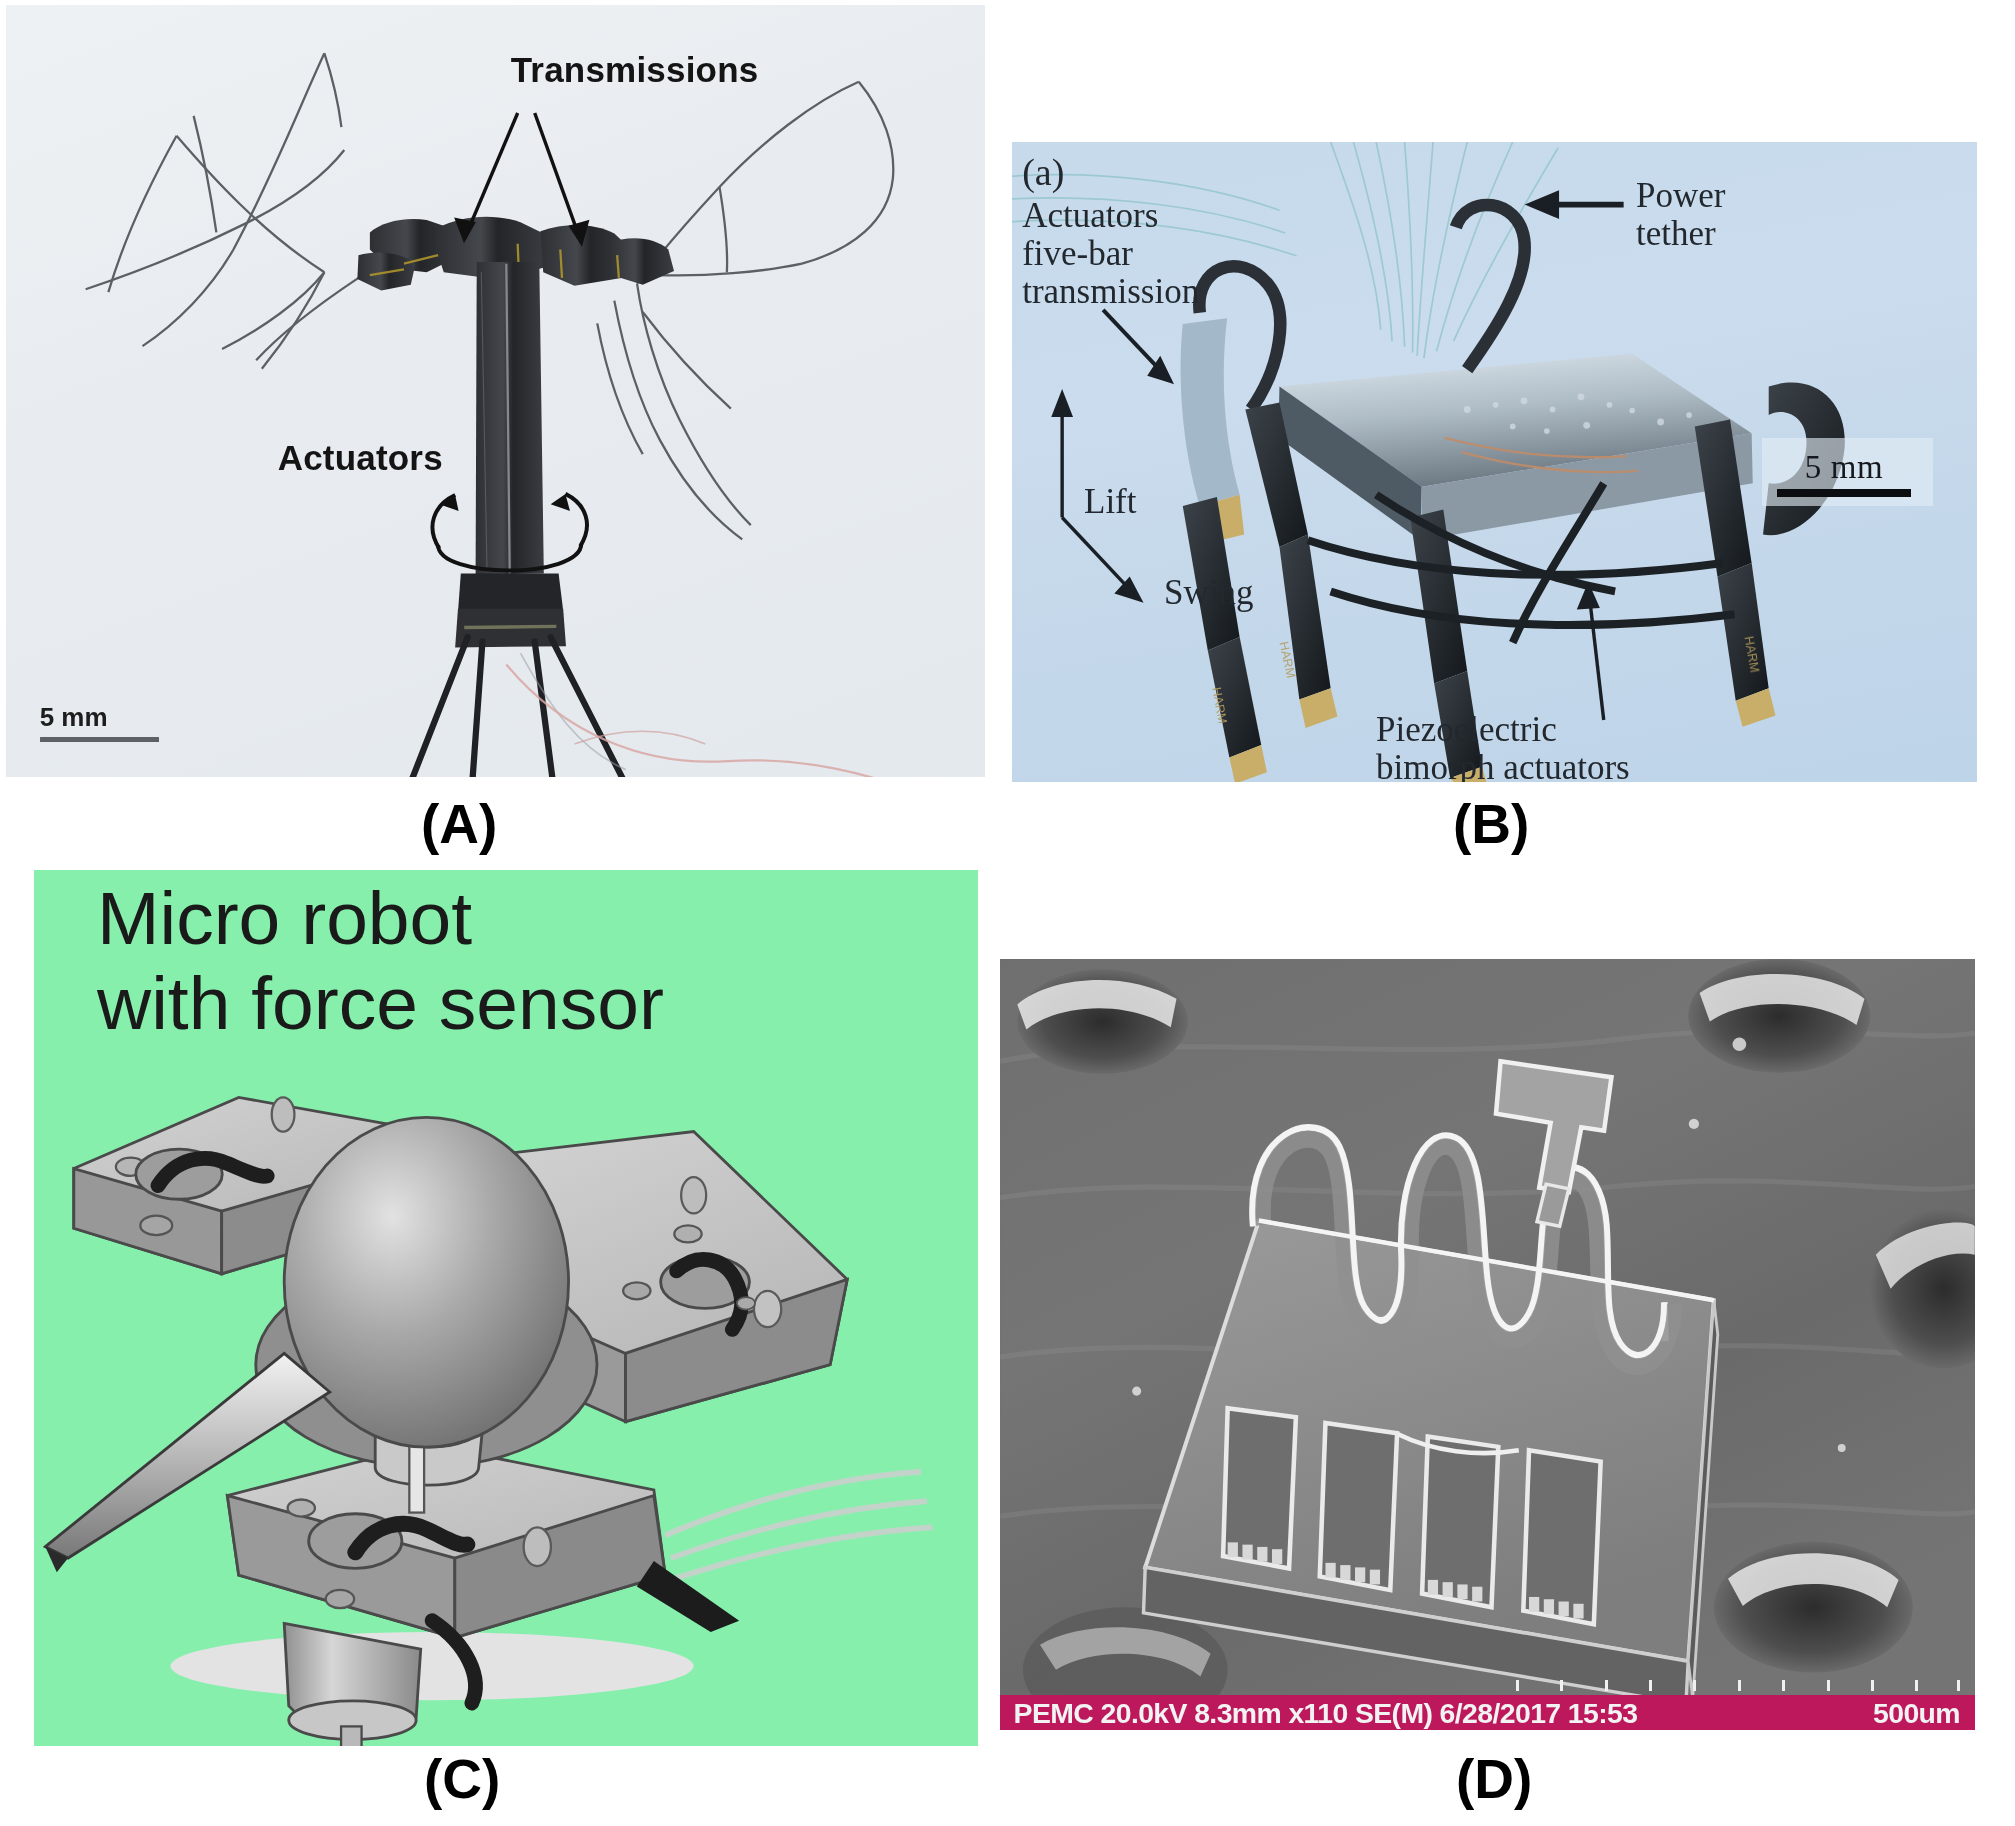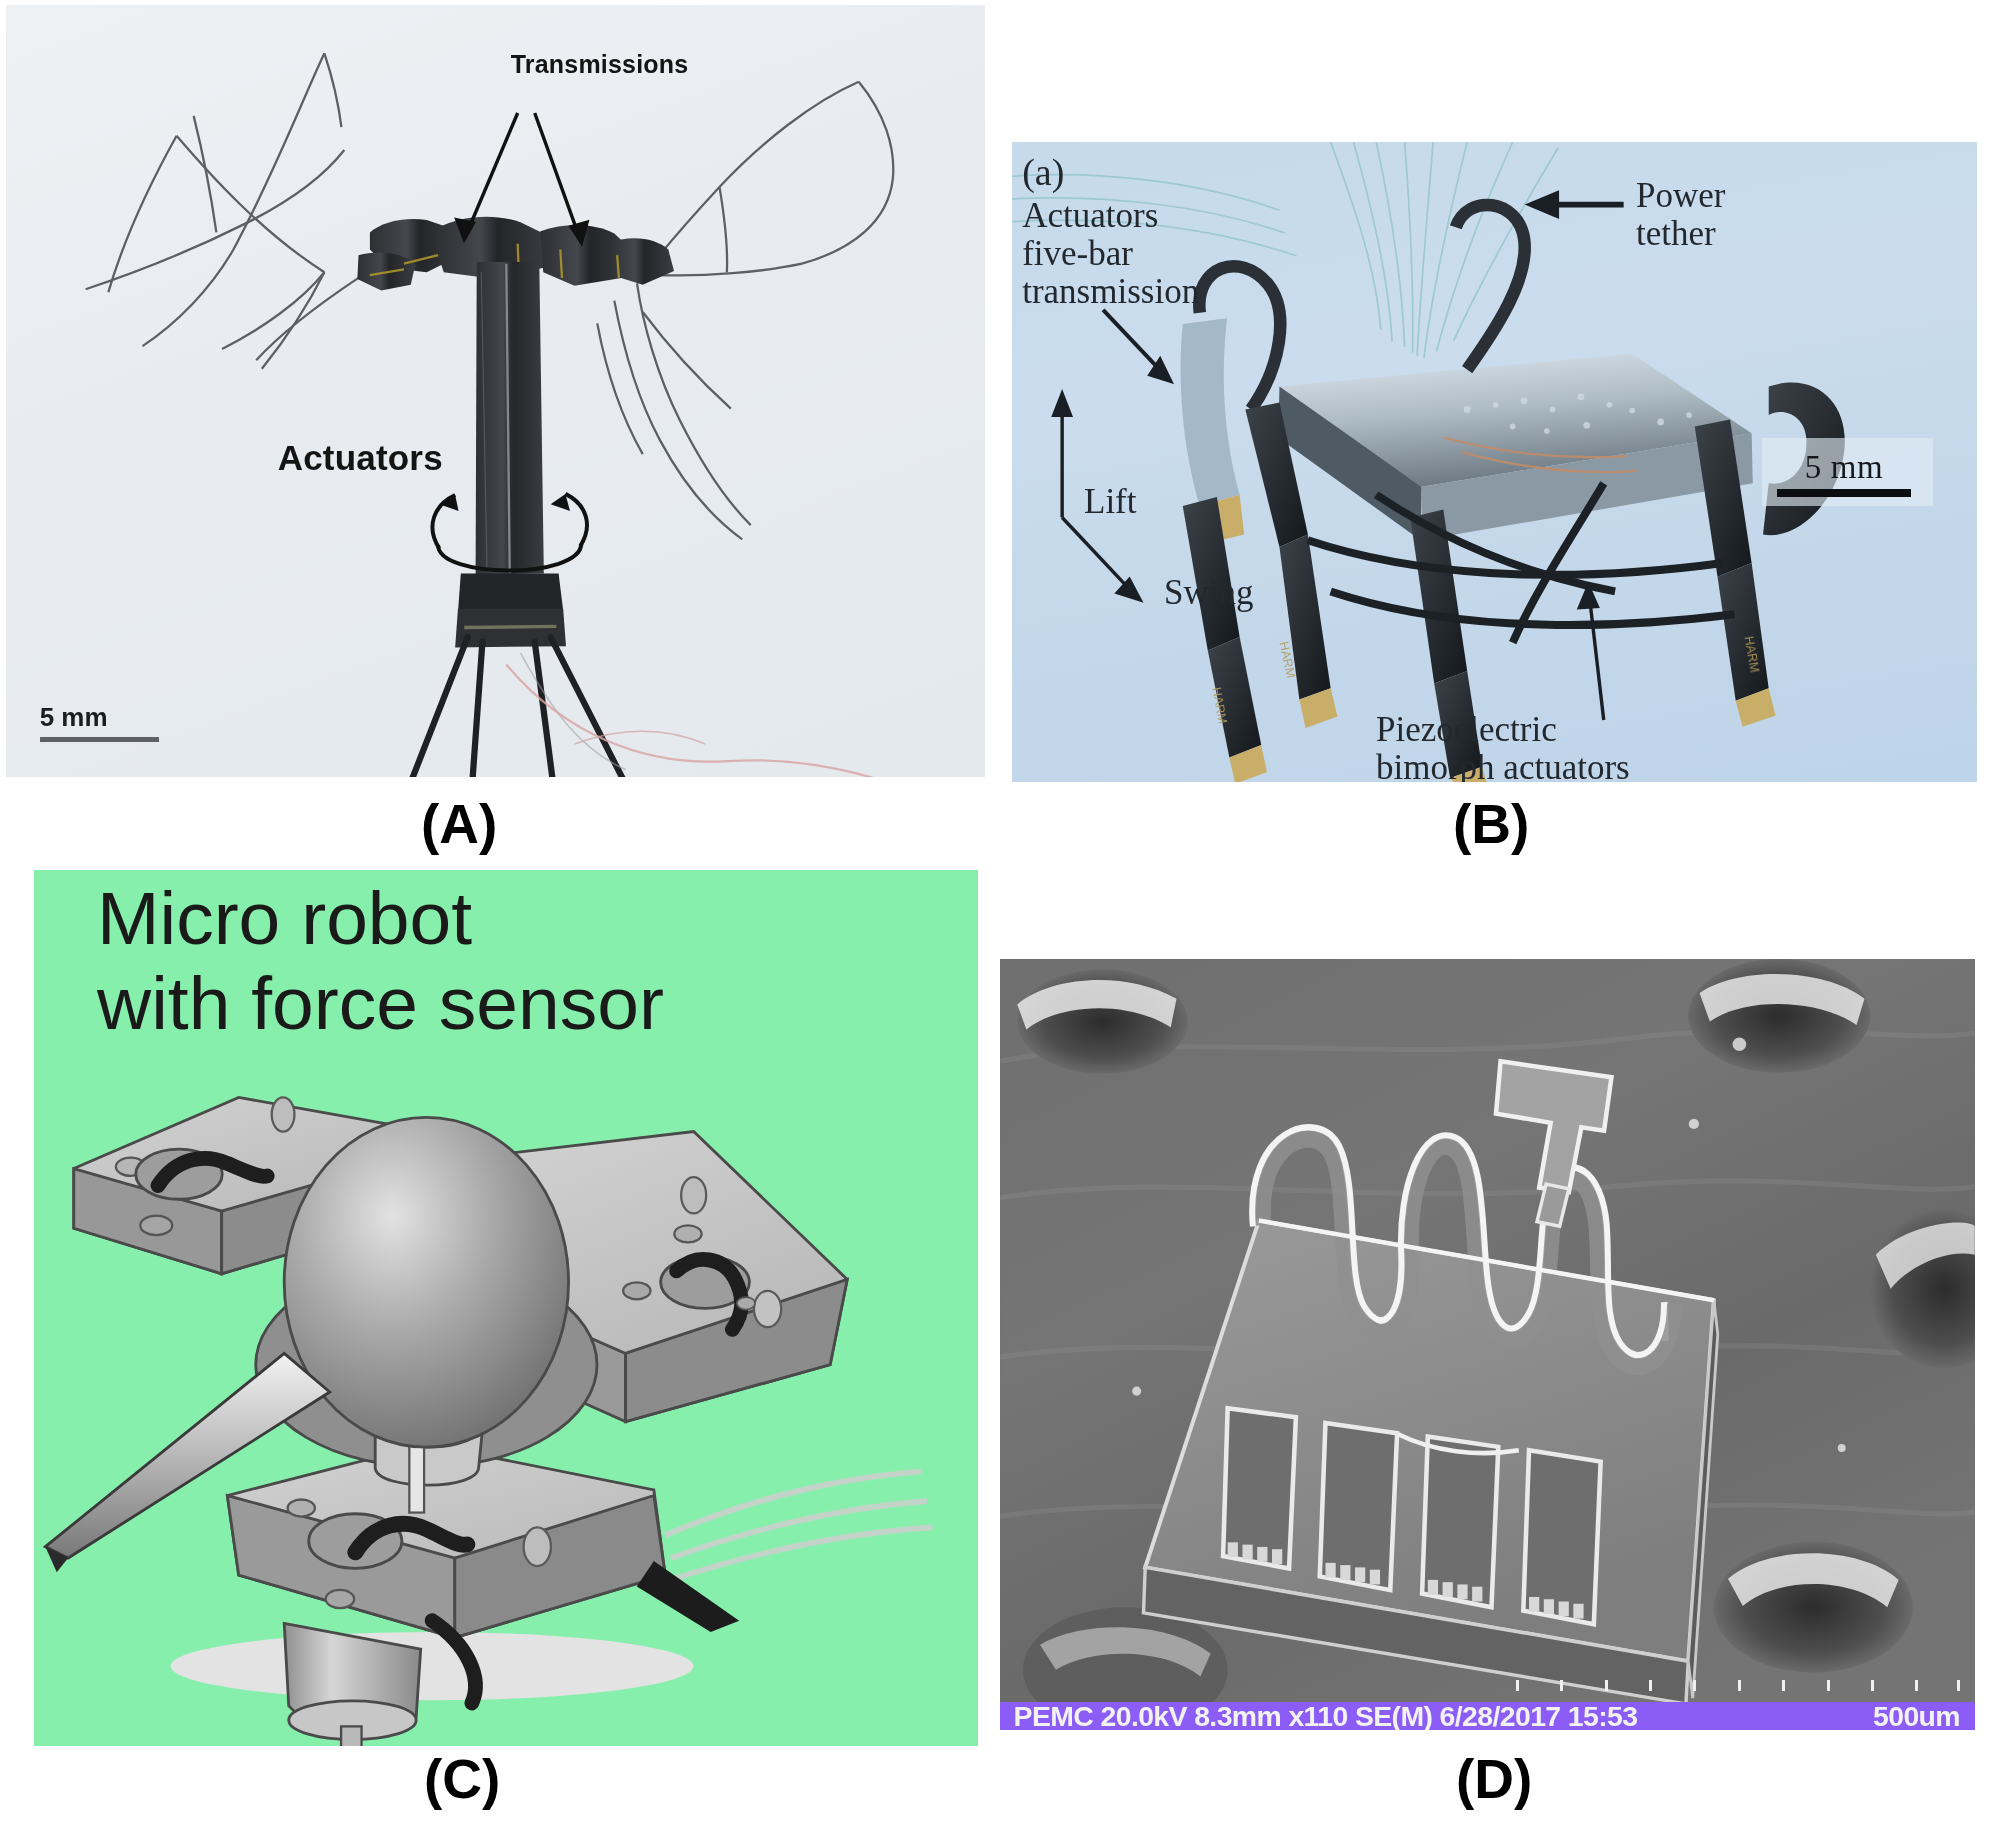--- a/index.html
+++ b/index.html
@@ -25,21 +25,21 @@
   .scaleB .bar{width:134px;height:7.4px;background:#0b0d10;margin-top:3.4px;}
   .scaleB-bg{position:absolute;left:750px;top:296px;width:171px;height:68px;background:rgba(226,236,246,.62);}
 
   
   #panel-c{left:34px;top:870px;width:944px;height:876px;background:#86efac;}
   #title-c{position:absolute;left:63px;top:5.7px;color:#1a1a1a;
     font:400 75px/1.14 "Liberation Sans",sans-serif;white-space:pre-line;}
 
   
   #panel-d{left:1000px;top:959px;width:975px;height:771px;background:#6d6d6d;}
-  #sem-bar{position:absolute;left:0;bottom:0;width:100%;height:28px;background:#8b5cf6;}
+  #sem-bar{position:absolute;left:0;bottom:0;width:100%;height:35px;background:#be185d;}
   #sem-bar .txt{position:absolute;left:13.6px;top:50%;transform:translateY(-50%);
     color:#f2f2f2;font:700 28.4px "Liberation Sans",sans-serif;letter-spacing:-0.6px;white-space:nowrap;}
   #sem-bar .scale{position:absolute;right:15px;top:50%;transform:translateY(-50%);
     color:#f2f2f2;font:700 28.4px "Liberation Sans",sans-serif;letter-spacing:-0.6px;}
   #sem-ticks{position:absolute;right:15px;bottom:39px;width:444px;height:12.5px;}
   #sem-ticks i{position:absolute;bottom:0;width:2.8px;height:11.4px;background:#f0f0f0;display:block;}
 
   
   .caption{position:absolute;font:700 55px "Liberation Sans",sans-serif;color:#000;}
   #cap-a{left:421px;top:792px;}
@@ -133,21 +133,21 @@
 
     <g stroke="#111" stroke-width="7" fill="none">
       <path d="M760,950 C760,1010 1010,1010 1012,948"></path>
       <path d="M762,956 C738,918 752,880 790,862"></path>
       <path d="M1010,952 C1034,914 1020,878 984,860"></path>
     </g>
     <polygon points="790,862 762,878 796,890" fill="#111"></polygon>
     <polygon points="984,860 958,878 992,890" fill="#111"></polygon>
   </svg>
 
-  <div class="lbl" style="left:505px;top:45px;font-size:25px;">Transmissions</div>
+  <div class="lbl" style="left:505px;top:45px;font-size:35px;">Transmissions</div>
 
   <div class="lbl" style="left:272px;top:433px;font-size:35px;text-align:center;">Actuators</div>
 
   <div class="scaleA">
     <div class="t">5 mm</div>
     <div class="bar"></div>
   </div>
 </div>
 
 <div class="panel" id="panel-b">

